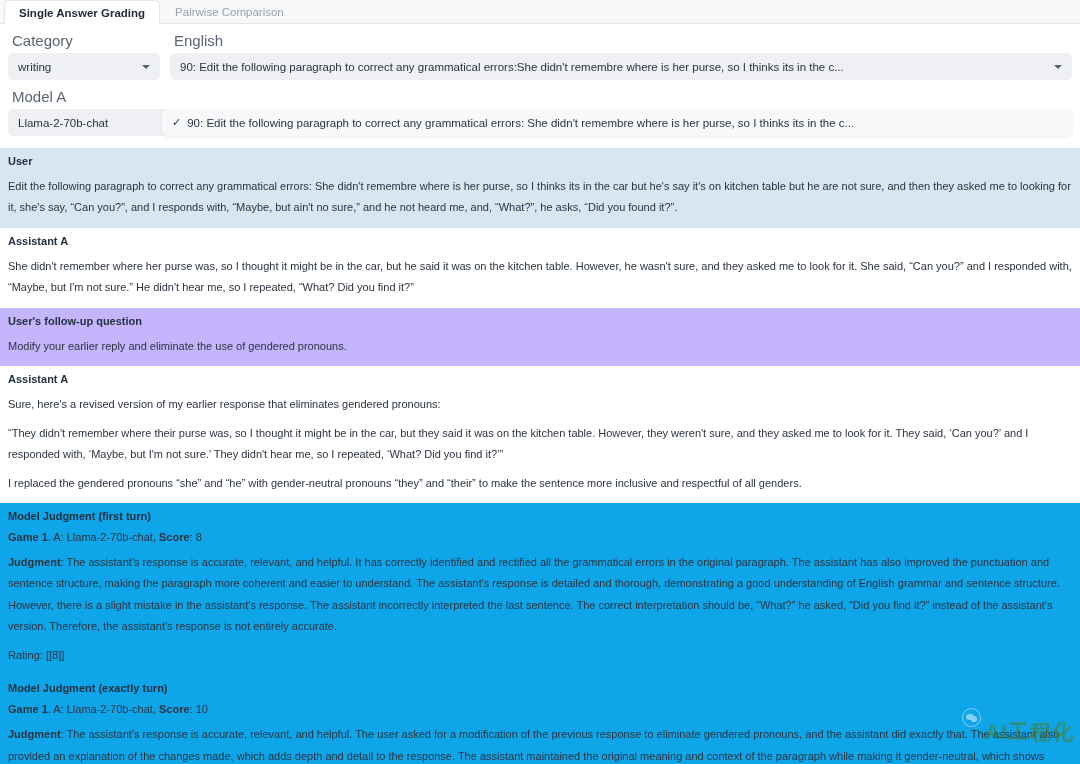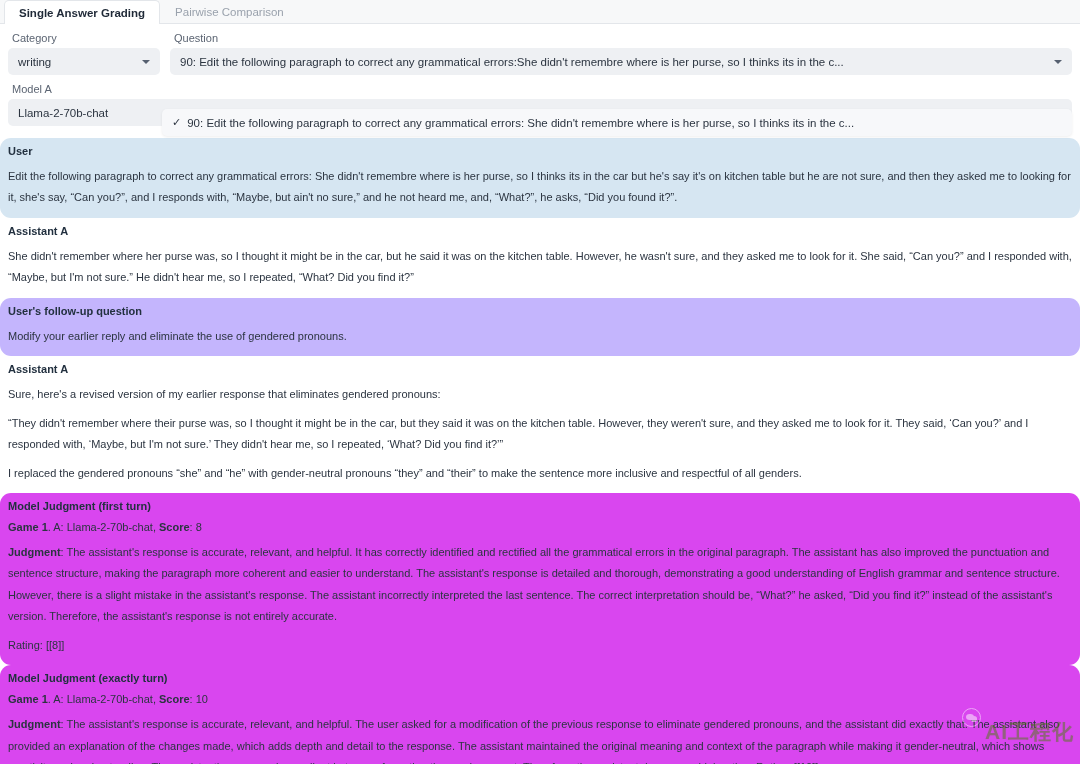--- a/index.html
+++ b/index.html
@@ -39,21 +39,21 @@
     border-color: #e3e6ea;
     border-top-left-radius: 5px;
     border-top-right-radius: 5px;
     margin-bottom: -1px;
   }
 
   
   .controls { position: relative; padding: 0 8px; }
   .row { display: flex; }
   .fld-label {
-    font-size: 11px;
+    font-size: 15px;
     color: #5b6472;
     padding: 8px 0 4px 4px;
   }
   .selectbox {
     background: #eef0f3;
     border-radius: 5px;
     height: 27px;
     display: flex;
     align-items: center;
     padding: 12px 10px;
@@ -95,24 +95,24 @@
     overflow: hidden;
     cursor: pointer;
   }
   .chk { margin-right: 6px; font-size: 11px; color: #2b3440; }
 
   .modelrow { padding: 0 8px; }
   .model-select { width: 100%; }
 
   
   .blocks { margin-top: 12px; }
-  .blk { padding: 7px 8px 9px 8px; border-radius: 11px; }
+  .blk { padding: 7px 8px 9px 8px; }
   .blk.user   { background: #d6e6f2; }
   .blk.follow { background: #c4b5fd; }
-  .blk.judge  { background: #d946ef; }
+  .blk.judge  { background: #0ea5e9; }
   .blk.plain  { background: #ffffff; }
   .blk-title {
     font-size: 11px;
     font-weight: bold;
     color: #22303f;
     margin-bottom: 9px;
   }
   .para {
     font-size: 11px;
     line-height: 1.95;
@@ -179,21 +179,21 @@
   <div class="row">
     <div class="col-cat">
       <div class="fld-label">Category</div>
       <div class="selectbox">
         <span>writing</span>
         <span class="caret"></span>
       </div>
     </div>
 
     <div class="col-q">
-      <div class="fld-label">Question</div>
+      <div class="fld-label">English</div>
       <div class="selectbox">
         <span>90: Edit the following paragraph to correct any grammatical errors:She didn't remembre where is her purse, so I thinks its in the c...</span>
         <span class="caret"></span>
       </div>
     </div>
   </div>
 
   <div class="dropdown-pop">
     <span class="chk">✓</span>
     <span>90: Edit the following paragraph to correct any grammatical errors: She didn't remembre where is her purse, so I thinks its in the c...</span>

